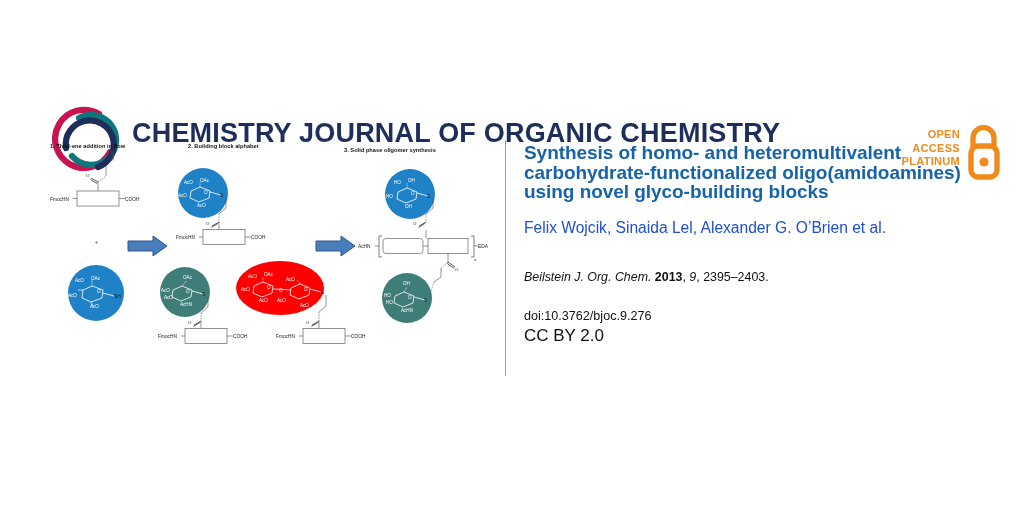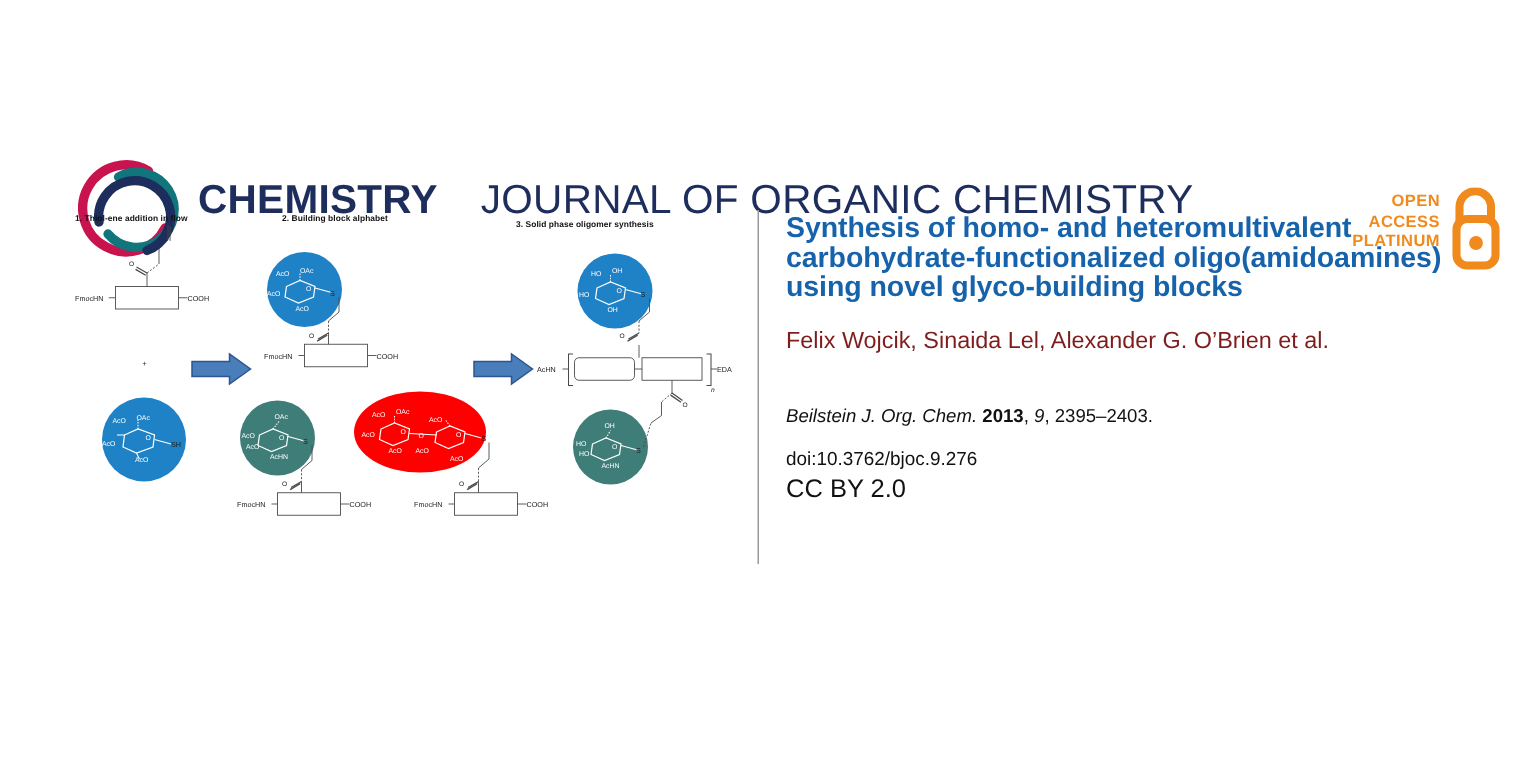--- a/index.html
+++ b/index.html
@@ -14,21 +14,21 @@
 
   
   .header{position:absolute;left:0;top:48px;width:1024px;height:84px;}
   .logo-mark{position:absolute;left:52px;top:56px;width:74px;height:74px;}
   .logo-text{
     position:absolute;left:132px;top:70px;
     font-size:27px;letter-spacing:.2px;color:#1d2d5c;
     white-space:nowrap;line-height:30px;
   }
   .logo-text .bold{font-weight:bold;}
-  .logo-text .light{font-weight:400;margin-left:21px;}
+  .logo-text .light{font-weight:700;}
 
   
   .oa-badge{position:absolute;left:886px;top:76px;width:118px;height:62px;}
   .oa-words{
     position:absolute;right:44px;top:4px;
     text-align:right;color:#f08a1d;
     font-size:11px;font-weight:bold;line-height:13.5px;
     letter-spacing:.3px;white-space:nowrap;
   }
   .oa-lock{position:absolute;right:0px;top:1px;width:40px;height:56px;}
@@ -39,30 +39,30 @@
     background:#9a9a9a;
   }
 
   
   .right{position:absolute;left:524px;top:143px;width:460px;}
   .art-title{
     color:#1763ab;font-size:19px;font-weight:bold;
     line-height:19.6px;margin:0 0 0 0;letter-spacing:-.05px;
   }
   .authors{
-    color:#7f1d1d;font-size:15.6px;font-weight:400;
+    color:#1d4ed8;font-size:15.6px;font-weight:400;
     line-height:19px;margin-top:16px;
   }
   .citation{
     color:#111;font-size:12.4px;line-height:16px;margin-top:32px;
   }
   .citation .j{font-style:italic;margin-top:15px;}
   .citation .yr{font-weight:bold;}
   .citation .vol{font-style:italic;}
-  .doi{color:#111;font-size:12.6px;line-height:17px;margin-top:13px;}
+  .doi{color:#111;font-size:12.6px;line-height:17px;margin-top:23px;}
   .lic{color:#111;font-size:17px;line-height:17px;margin-top:2px;}
 
   
   .ga{position:absolute;left:45px;top:140px;width:450px;height:220px;}
   .ga-head{
     position:absolute;font-size:5.6px;font-weight:bold;color:#111;
     white-space:nowrap;letter-spacing:.05px;
   }
   .ga svg{position:absolute;left:0;top:0;}
   .sugar-txt{font-size:4.6px;fill:#ffffff;font-family:"Liberation Sans",sans-serif;}

